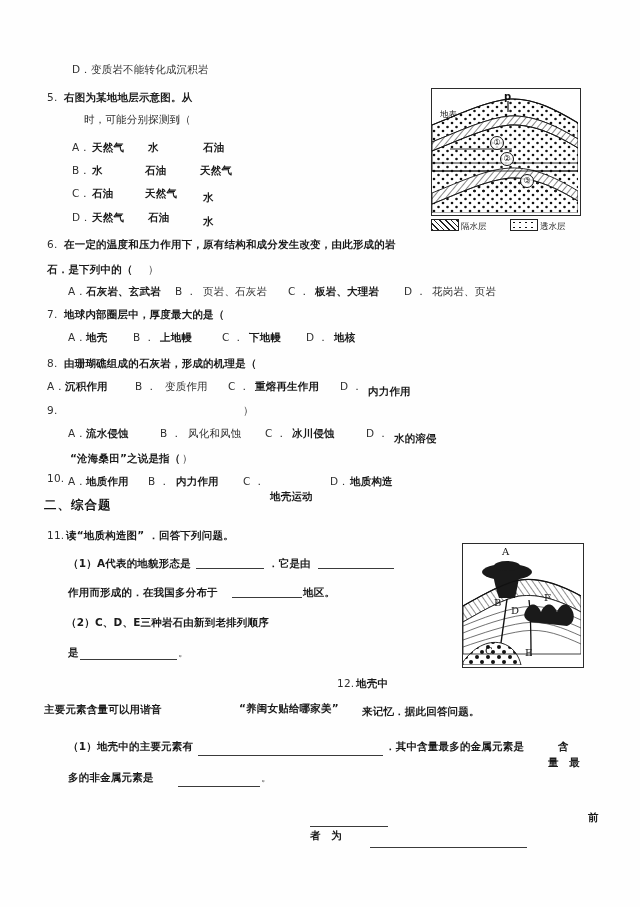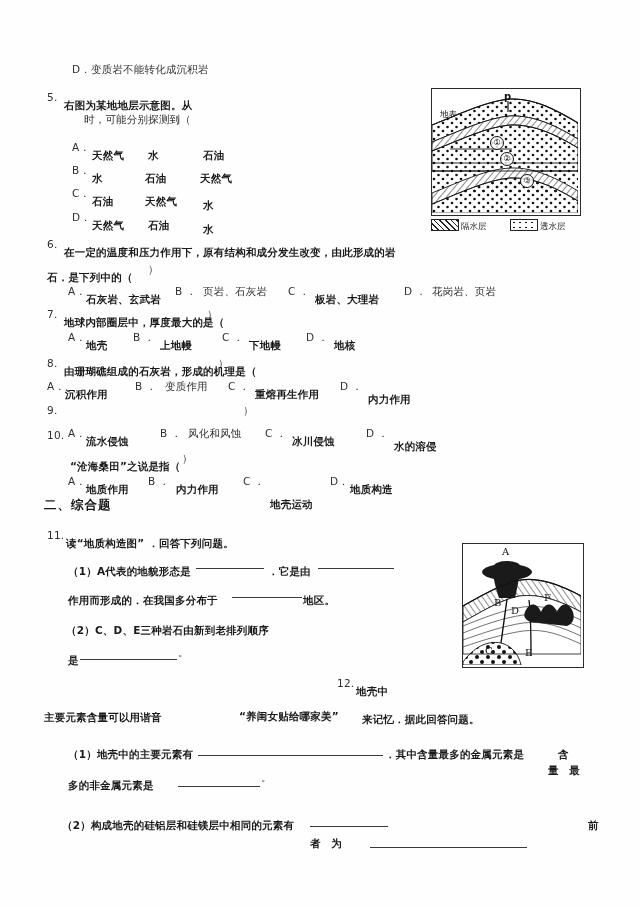--- a/index.html
+++ b/index.html
@@ -24,21 +24,21 @@
   }
   
   .line {
     position: absolute;
     white-space: nowrap;
     font-size: 10.5px;
     line-height: 13px;
     color: #2f2f2f;
     letter-spacing: 0.2px;
   }
-  .bold { font-weight: bold; color: #1a1a1a; margin-top: 8px; }
+  .bold { font-weight: bold; color: #1a1a1a; }
   .sec-head {
     font-size: 12.5px;
     font-weight: bold;
     color: #161616;
     letter-spacing: 1px;
   }
   .blank {
     display: inline-block;
     border-bottom: 1px solid #3a3a3a;
     height: 10px;
@@ -243,21 +243,21 @@
 
   <div class="line" style="left:68px; top:427px;">A．</div>
   <div class="line bold" style="left:86px; top:427px;">流水侵蚀</div>
   <div class="line" style="left:160px; top:427px;">B ．</div>
   <div class="line" style="left:188px; top:427px;">风化和风蚀</div>
   <div class="line" style="left:265px; top:427px;">C ．</div>
   <div class="line bold" style="left:292px; top:427px;">冰川侵蚀</div>
   <div class="line" style="left:366px; top:427px;">D ．</div>
   <div class="line bold" style="left:394px; top:432px;">水的溶侵</div>
 
-  <div class="line" style="left:47px; top:429px;text-align:center;">10.</div>
+  <div class="line" style="left:47px; top:472px;text-align:center;">10.</div>
   <div class="line bold" style="left:70px; top:452px;">“沧海桑田”之说是指（</div>
   <div class="line" style="left:182px; top:452px;">）</div>
 
   <div class="line" style="left:68px; top:475px;">A．</div>
   <div class="line bold" style="left:86px; top:475px;">地质作用</div>
   <div class="line" style="left:148px; top:475px;">B ．</div>
   <div class="line bold" style="left:176px; top:475px;">内力作用</div>
   <div class="line" style="left:243px; top:475px;">C ．</div>
   <div class="line bold" style="left:270px; top:490px;">地壳运动</div>
   <div class="line" style="left:330px; top:475px;">D．</div>
@@ -337,20 +337,19 @@
   <div class="line bold" style="left:68px; top:740px;">（1）地壳中的主要元素有</div>
   <span class="blank" style="position:absolute; left:198px; top:745px; width:185px;"></span>
   <div class="line bold" style="left:385px; top:740px;">．其中含量最多的金属元素是</div>
   <div class="line bold" style="left:558px; top:740px;">含</div>
   <div class="line bold spread" style="left:548px; top:756px;">量  最</div>
 
   <div class="line bold" style="left:68px; top:771px;">多的非金属元素是</div>
   <span class="blank" style="position:absolute; left:178px; top:776px; width:82px;"></span>
   <div class="line" style="left:261px; top:771px;">。</div>
 
-  <div class="line bold" style="left:62px; top:811px;">（2）构成地壳的硅铝层和硅镁层中相同的元素有</div>
   <span class="blank" style="position:absolute; left:310px; top:816px; width:78px;"></span>
   <div class="line bold" style="left:588px; top:811px;">前</div>
 
   <div class="line bold spread" style="left:310px; top:829px;">者  为</div>
   <span class="blank" style="position:absolute; left:370px; top:837px; width:157px;"></span>
 
 </div>
 
 </body></html>

